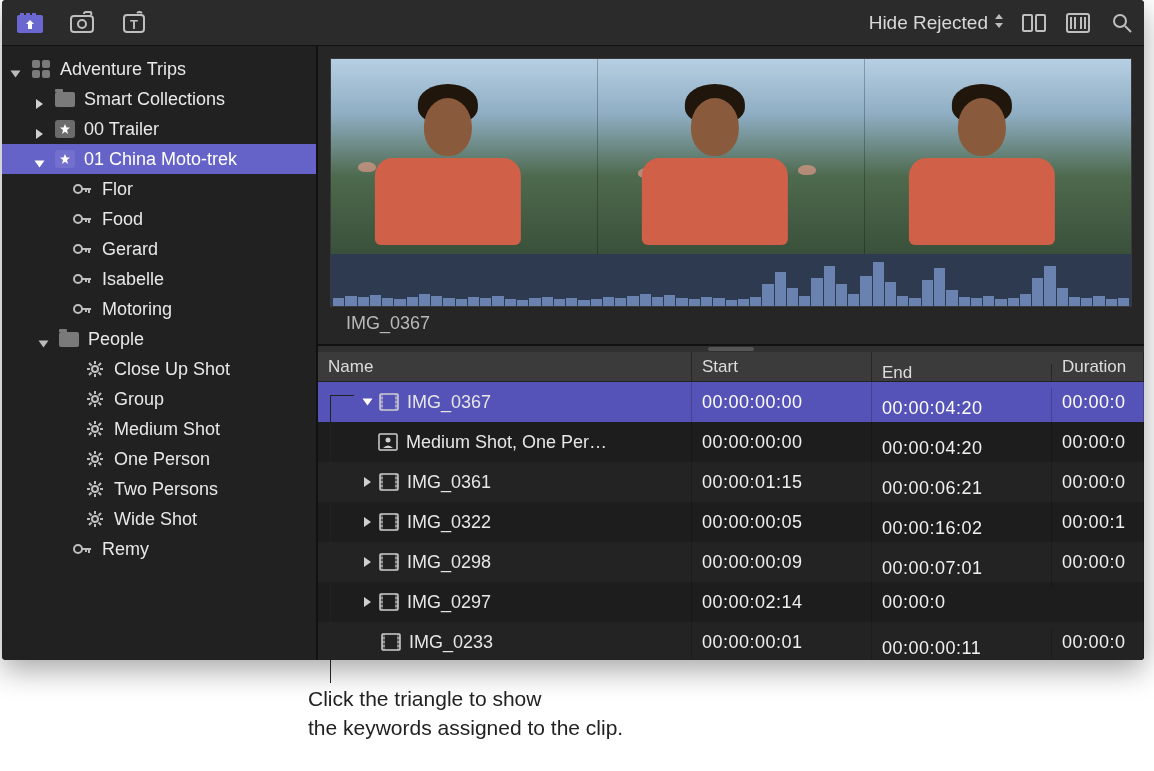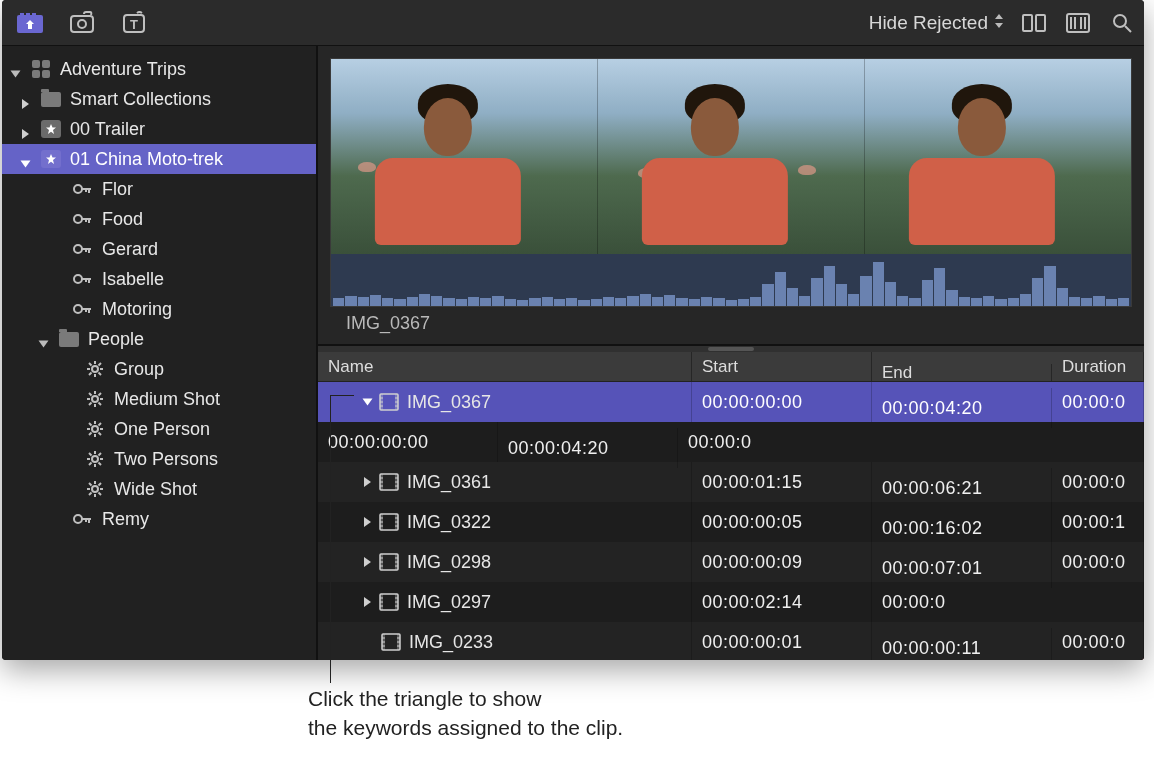--- a/index.html
+++ b/index.html
@@ -13,21 +13,21 @@
 .hide-rejected { display: flex; align-items: center; gap: 6px; cursor: pointer; font-size: 19px; }
 .updown { font-size: 12px; color: #bbb; letter-spacing: -3px; }
 .body-row { display: flex; height: calc(100% - 46px); }
 
 .sidebar { width: 316px; background: #212121; border-right: 2px solid #111; overflow: auto; padding-top: 8px; padding-bottom: 8px;}
 .srow { height: 30px; display: flex; align-items: center; font-size: 18px; color: #e8e8e8; cursor: pointer; }
 .srow.selected { background: #6563c7; color: #fff; }
 .srow .chev { width: 12px; height: 12px; display:inline-block; }
 .srow .label { margin-left: 8px; white-space: nowrap; overflow: hidden; text-overflow: ellipsis; }
 .srow.lvl0 { padding-left: 10px; }
-.srow.lvl1 { padding-left: 20px; }
+.srow.lvl1 { padding-left: 34px; }
 .srow.lvl2 { padding-left: 64px; }
 .srow.lvl3 { padding-left: 68px; }
 .icon-holder { width: 22px; height: 20px; display:flex; align-items:center; justify-content:center; margin-left: 6px;}
 .star-badge { width: 20px; height: 18px; background: #736fcd; border-radius: 3px; display:flex; align-items:center; justify-content:center; }
 .star-badge.gray { background: #6b6b6b; }
 .star-badge svg { display:block; }
 .folder-ic { width:20px; height:15px; background:#7a7a7a; border-radius:2px; position:relative; }
 .folder-ic:before { content:""; position:absolute; top:-3px; left:0; width:8px; height:3px; background:#7a7a7a; border-radius:1px 1px 0 0;}
 .key-ic svg, .gear-ic svg { display:block; }
 .four-sq { width:18px; height:18px; display:grid; grid-template-columns:1fr 1fr; grid-template-rows:1fr 1fr; gap:2px; }
@@ -262,20 +262,38 @@
                   <line x1="9" y1="14" x2="9" y2="17"></line>
                   <line x1="1" y1="9" x2="4" y2="9"></line>
                   <line x1="14" y1="9" x2="17" y2="9"></line>
                   <line x1="3" y1="3" x2="5.5" y2="5.5"></line>
                   <line x1="12.5" y1="12.5" x2="15" y2="15"></line>
                   <line x1="15" y1="3" x2="12.5" y2="5.5"></line>
                   <line x1="5.5" y1="12.5" x2="3" y2="15"></line>
                 </g>
               </svg>
             </span>
+            <span class="label">Close Up Shot</span>
+          </div>
+          <div class="srow lvl3" style="padding-left: 76px;">
+            <span class="icon-holder gear-ic">
+              <svg width="18" height="18" viewBox="0 0 18 18">
+                <circle cx="9" cy="9" r="3" fill="none" stroke="#bfbfbf" stroke-width="2"></circle>
+                <g stroke="#bfbfbf" stroke-width="2">
+                  <line x1="9" y1="1" x2="9" y2="4"></line>
+                  <line x1="9" y1="14" x2="9" y2="17"></line>
+                  <line x1="1" y1="9" x2="4" y2="9"></line>
+                  <line x1="14" y1="9" x2="17" y2="9"></line>
+                  <line x1="3" y1="3" x2="5.5" y2="5.5"></line>
+                  <line x1="12.5" y1="12.5" x2="15" y2="15"></line>
+                  <line x1="15" y1="3" x2="12.5" y2="5.5"></line>
+                  <line x1="5.5" y1="12.5" x2="3" y2="15"></line>
+                </g>
+              </svg>
+            </span>
             <span class="label">Group</span>
           </div>
           <div class="srow lvl3" style="padding-left: 76px;">
             <span class="icon-holder gear-ic">
               <svg width="18" height="18" viewBox="0 0 18 18">
                 <circle cx="9" cy="9" r="3" fill="none" stroke="#bfbfbf" stroke-width="2"></circle>
                 <g stroke="#bfbfbf" stroke-width="2">
                   <line x1="9" y1="1" x2="9" y2="4"></line>
                   <line x1="9" y1="14" x2="9" y2="17"></line>
                   <line x1="1" y1="9" x2="4" y2="9"></line>
@@ -515,20 +533,32 @@
                 <span class="tc">00:00:00:00</span>
               </div>
               <div class="col col-end">
                 <span class="tc">00:00:04:20</span>
               </div>
               <div class="col col-dur">
                 <span class="tc">00:00:0</span>
               </div>
             </div>
             <div class="lrow alt child">
+              <div class="col col-name">
+                <div class="name-cell">
+                  <span class="person-ic">
+                    <svg width="20" height="18" viewBox="0 0 20 18">
+                      <rect x="1" y="1" width="18" height="16" rx="1" fill="none" stroke="#cfcfcf" stroke-width="1.5"></rect>
+                      <circle cx="10" cy="7" r="2.5" fill="#cfcfcf"></circle>
+                      <path d="M5 15 Q10 10 15 15" fill="#cfcfcf"></path>
+                    </svg>
+                  </span>
+                  <span>Medium Shot, One Per…</span>
+                </div>
+              </div>
               <div class="col col-start">
                 <span class="tc">00:00:00:00</span>
               </div>
               <div class="col col-end">
                 <span class="tc">00:00:04:20</span>
               </div>
               <div class="col col-dur">
                 <span class="tc">00:00:0</span>
               </div>
             </div>

